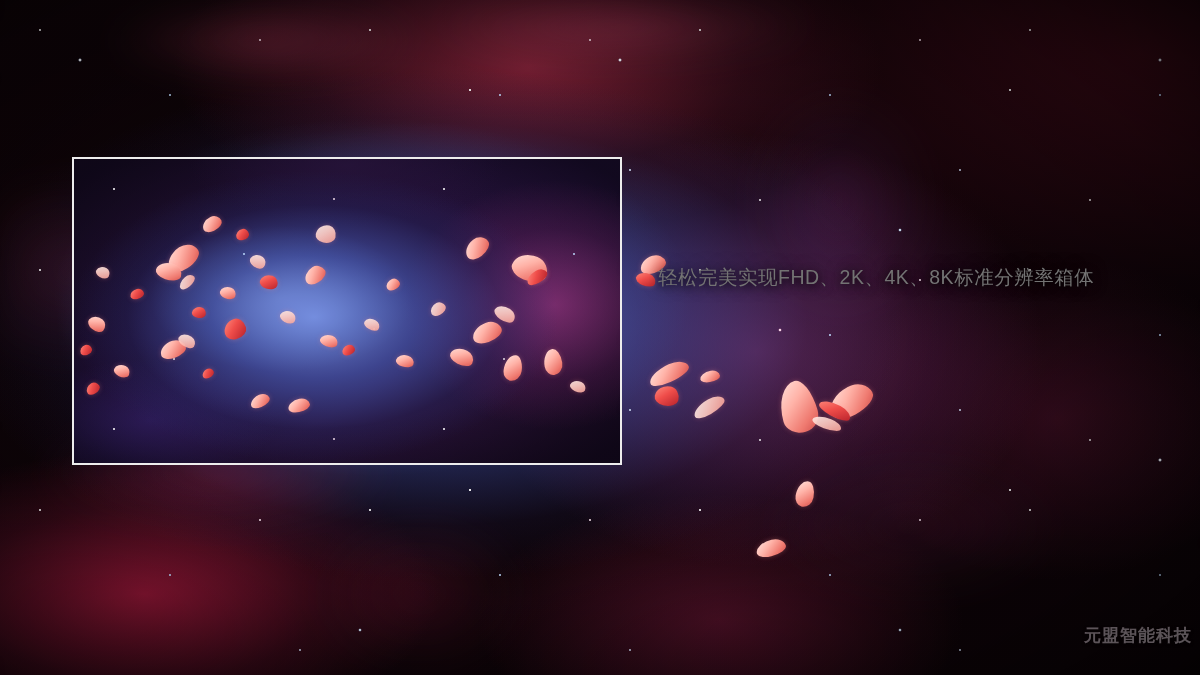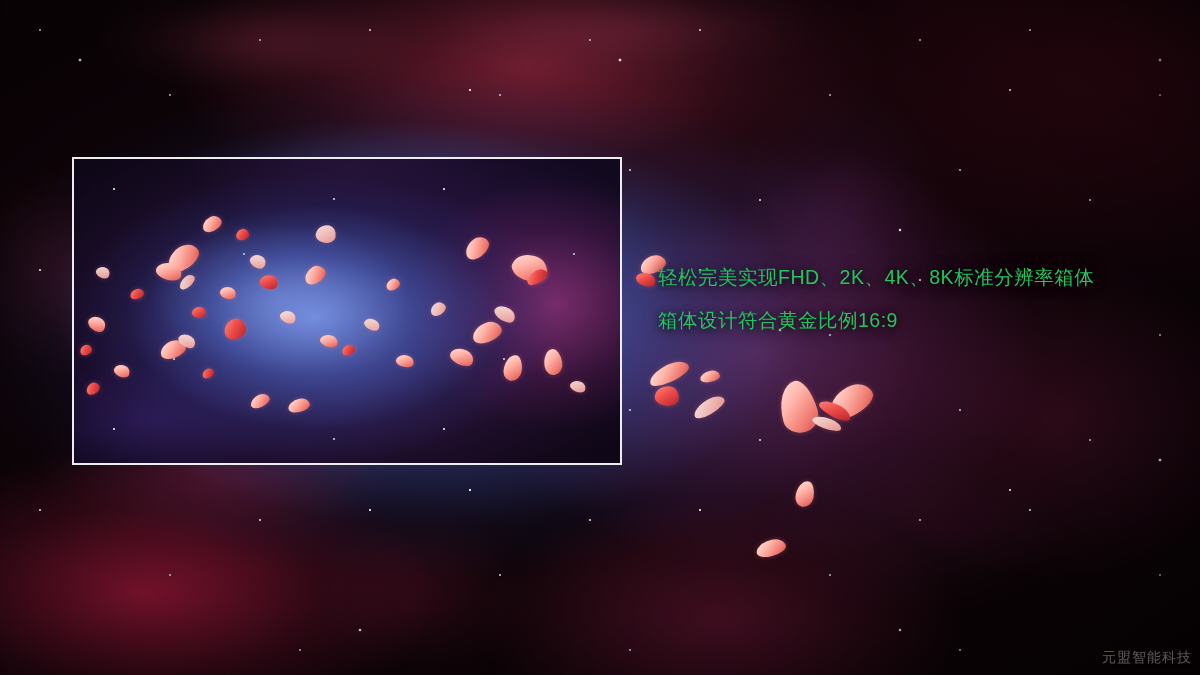--- a/index.html
+++ b/index.html
@@ -132,28 +132,29 @@
   
   #title{
     position:absolute;left:180px;top:100px;
     color:#ffffff;font-size:30px;letter-spacing:2px;
     text-shadow:0 2px 9px rgba(0,0,0,.75),0 0 18px rgba(0,0,0,.5);
     white-space:nowrap;
   }
   #title .gap{display:inline-block;width:26px;}
   #body-text{
     position:absolute;left:658px;top:256px;width:520px;
-    color:#22c55e;font-size:19.5px;line-height:43px;letter-spacing:.5px;
+    color:#737373;font-size:19.5px;line-height:43px;letter-spacing:.5px;
     text-shadow:0 2px 8px rgba(0,0,0,.80),0 0 16px rgba(0,0,0,.55);
   }
   #body-text .line{white-space:nowrap;}
   #watermark{
-    position:absolute;right:8px;bottom:8px;
-    color:rgba(225,210,220,.40);font-size:14px;letter-spacing:1px;
+    position:absolute;right:8px;bottom:28px;
+    color:rgba(225,210,220,.40);font-size:17px;letter-spacing:1px;
     text-shadow:0 1px 3px rgba(0,0,0,.6);
+    font-weight:bold;
   }
 </style>
 </head>
 <body>
 
 <div id="slide">
 
   <div class="nebula-layer bg-base"></div>
   <div class="nebula-layer bg-filament"></div>
   <div class="nebula-layer bg-wisp"></div>
@@ -220,18 +221,17 @@
       <div class="petal pale" style="left:496px;top:222px;width:16px;height:11px;transform:rotate(24deg);"></div>
       <div class="petal soft" style="left:214px;top:240px;width:22px;height:13px;transform:rotate(-12deg);"></div>
       <div class="petal deep" style="left:186px;top:116px;width:18px;height:14px;transform:rotate(18deg);"></div>
       <div class="petal soft" style="left:128px;top:58px;width:20px;height:14px;transform:rotate(-26deg);"></div>
     </div>
   </div>
 
 
   <div id="body-text">
     <div class="line">轻松完美实现FHD、2K、4K、8K标准分辨率箱体</div>
-    <div class="line">箱体设计符合黄金比例16:9</div>
   </div>
 
   <div id="watermark">元盟智能科技</div>
 
 </div>
 
 </body></html>

